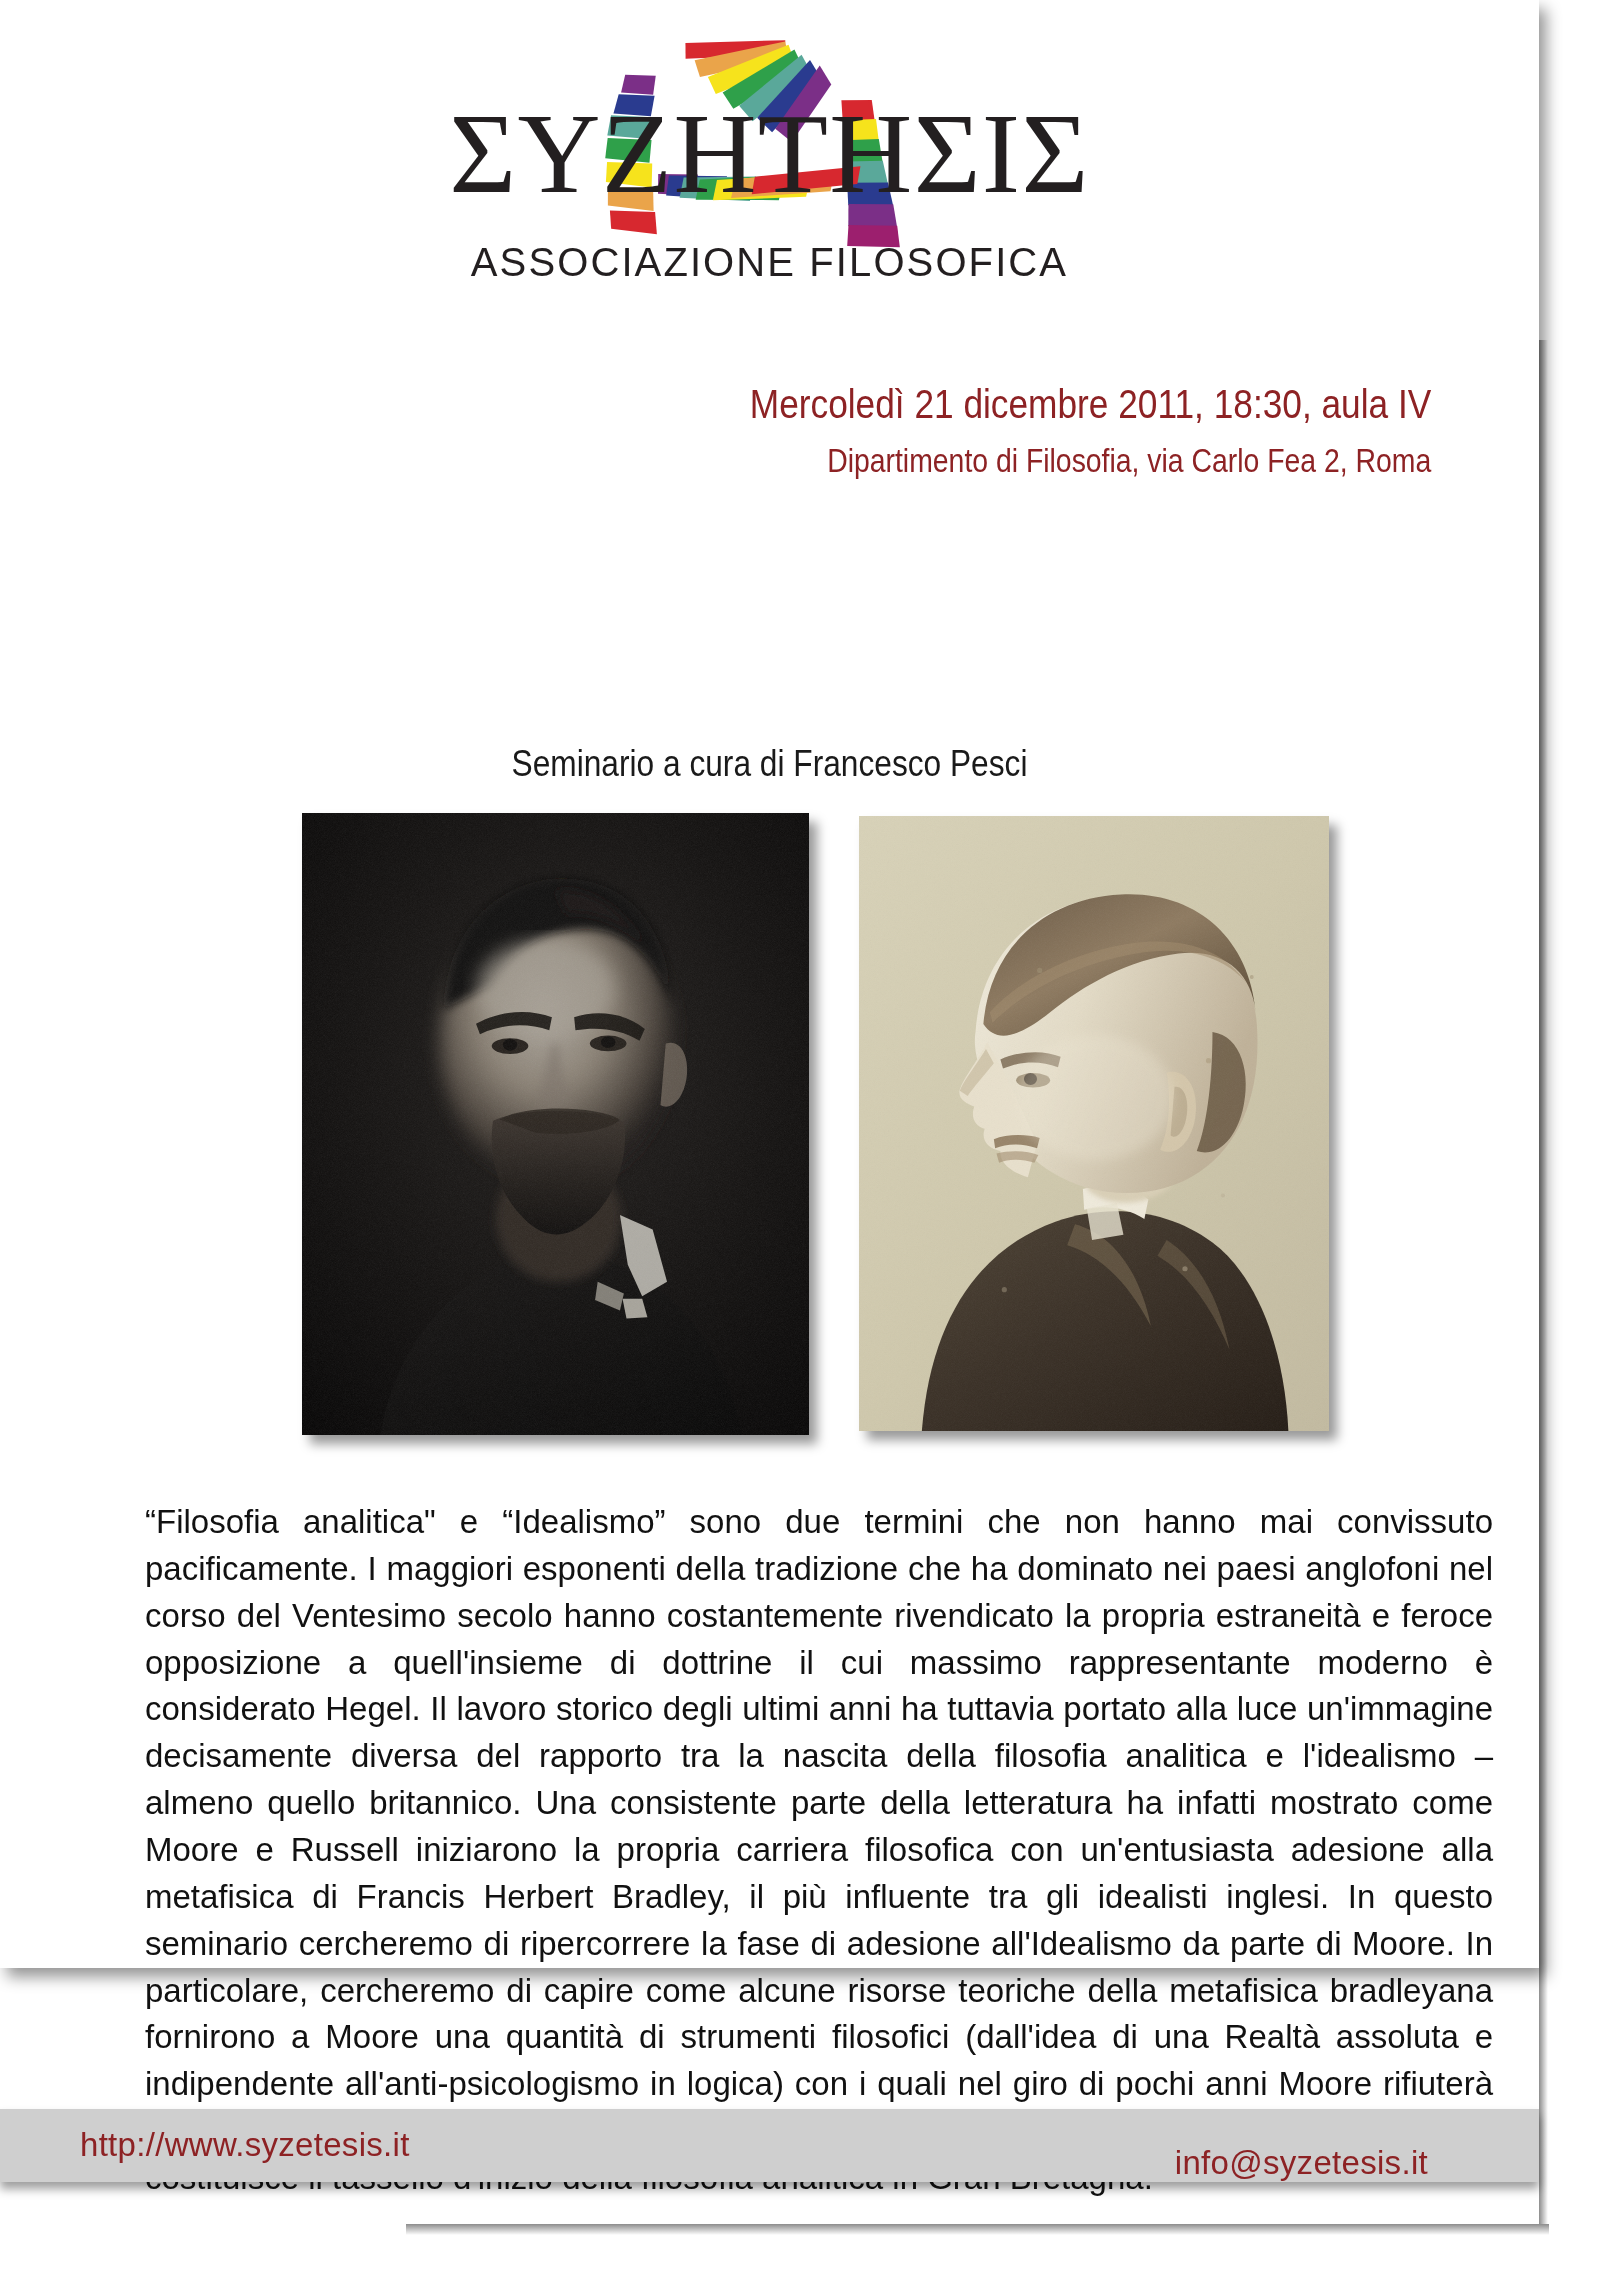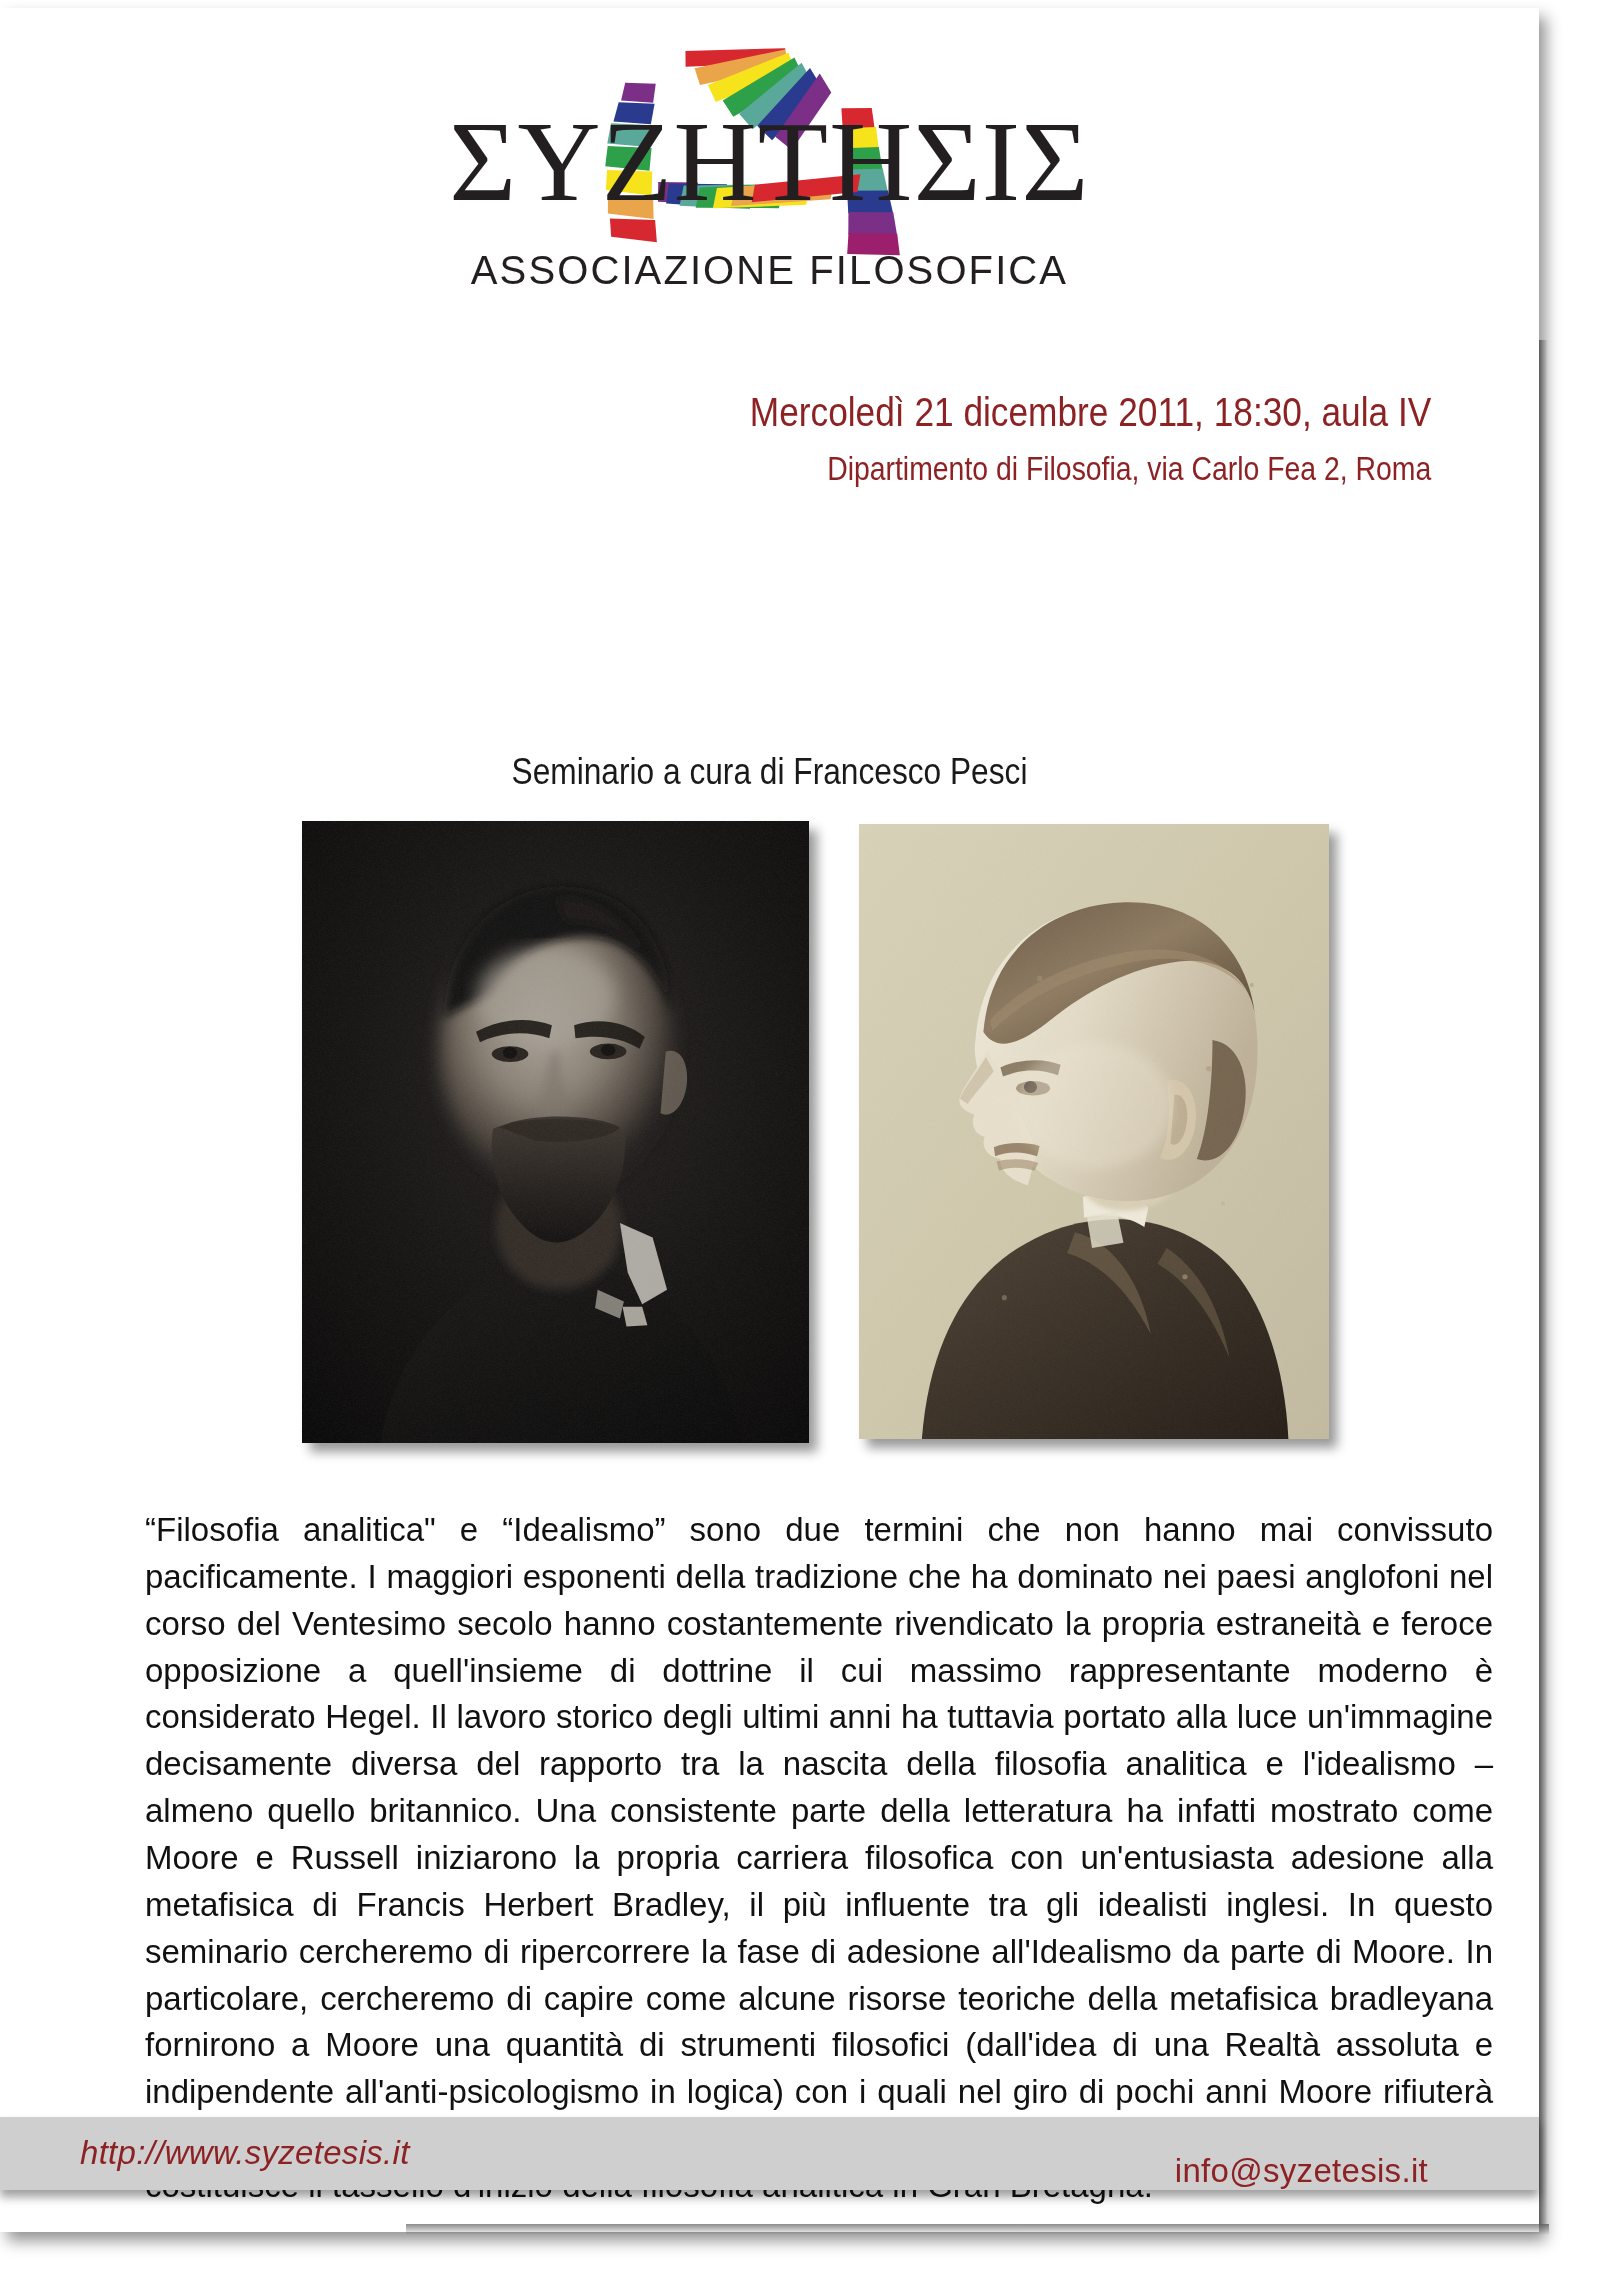--- a/index.html
+++ b/index.html
@@ -12,23 +12,23 @@
     height: 2295px;
     position: relative;
     overflow: hidden;
     font-family: "Liberation Sans", sans-serif;
   }
 
   
   #poster-sheet {
     position: absolute;
     left: 0;
-    top: 8px;
-    width: 1539px;
-    height: 2224px;
+    top: 0;
+    width: 1539px;
+    height: 1968px;
     background: #ffffff;
     box-shadow: 6.5px 9.2px 14.4px rgba(0,0,0,0.42);
   }
   #page-edge-shadow-right {
     position: absolute;
     left: 1539px;
     top: 340px;
     width: 9.2px;
     height: 1884px;
     background: linear-gradient(to right, rgba(0,0,0,0.45), rgba(0,0,0,0));
@@ -209,21 +209,20 @@
     height: 100%;
   }
   #footer-url {
     position: absolute;
     left: 80px;
     top: 17px;
     font-family: "Liberation Sans", sans-serif;
     font-size: 33px;
     color: #8d2224;
     letter-spacing: 0.3px;
-    font-style: italic;
   }
   #footer-email {
     position: absolute;
     right: 111px;
     top: 17px;
     font-family: "Liberation Sans", sans-serif;
     font-size: 33px;
     color: #8d2224;
     letter-spacing: 0.3px;
   }

